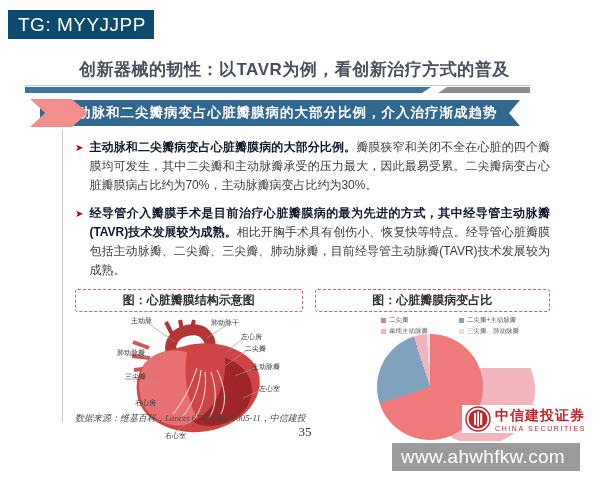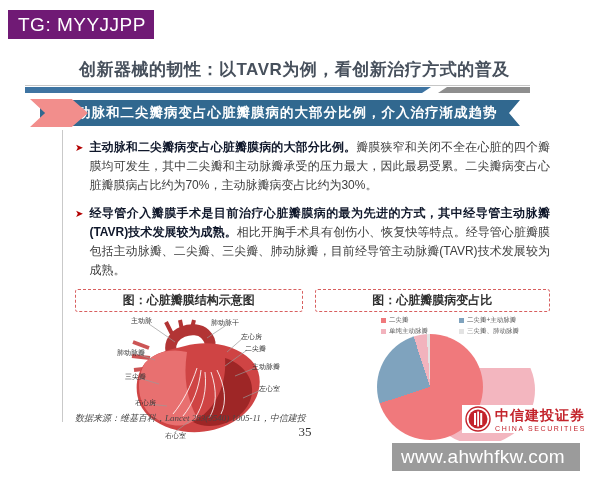--- a/index.html
+++ b/index.html
@@ -1,21 +1,21 @@
 <!DOCTYPE html>
 <html><head>
 <meta charset="utf-8">
 <style>
   * { margin:0; padding:0; box-sizing:border-box; }
   html,body { width:600px; height:480px; }
   body { font-family:"Liberation Sans", sans-serif; background:#ffffff; position:relative; overflow:hidden; }
   .slide { position:absolute; inset:0; background:#ffffff; }
 
   
-  .tg-banner { position:absolute; left:8px; top:10px; width:146px; height:29px; background:#701a75;
+  .tg-banner { position:absolute; left:8px; top:10px; width:146px; height:29px; background:#0c4a6e;
     color:#ffffff; font-size:19px; line-height:29px; padding-left:10px; letter-spacing:0.5px; }
 
   
   .page-title { position:absolute; left:40px; top:58px; width:540px; font-size:17px; font-weight:bold;
     color:#47505c; letter-spacing:0.5px;margin-left:39px; }
 
   
   .rule-hairline { position:absolute; left:25px; top:85px; width:505px; height:1px; background:#c6c6c6; }
   .rule-blue { position:absolute; left:25px; top:87px; width:406px; height:6px; background:#3e74a2;
     clip-path:polygon(0 0, 100% 0, calc(100% - 9px) 100%, 0 100%); }
@@ -193,21 +193,21 @@
         <div class="pie-circle" style="background: conic-gradient(rgb(240, 121, 124) 0deg, rgb(240, 121, 124) 252deg, rgb(127, 163, 190) 252deg, rgb(127, 163, 190) 342deg, rgb(242, 179, 189) 342deg, rgb(242, 179, 189) 356.4deg, rgb(227, 227, 227) 356.4deg, rgb(227, 227, 227) 360deg);"></div>
       </div>
 
     </div>
   </div>
 
   <div class="pink-deco-clip">
     <div class="pink-deco"></div>
   </div>
 
-  <div class="source-line">数据来源：维基百科，Lancet 283(9540) 1005-11，中信建投</div>
+  <div class="source-line">数据来源：维基百科，Lancet 675(9540) 1005-11，中信建投</div>
   <div class="page-number">35</div>
 
   <div class="logo">
     <svg width="26" height="26" viewBox="0 0 26 26">
       <circle cx="13" cy="13" r="12" fill="none" stroke="#c3232b" stroke-width="1.4"></circle>
       <circle cx="13" cy="13" r="9.5" fill="#c3232b"></circle>
       <rect x="9" y="7" width="2" height="12" fill="#ffffff"></rect>
       <rect x="12.2" y="5.5" width="1.8" height="15" fill="#ffffff"></rect>
       <rect x="15.2" y="7" width="2" height="12" fill="#ffffff"></rect>
     </svg>

